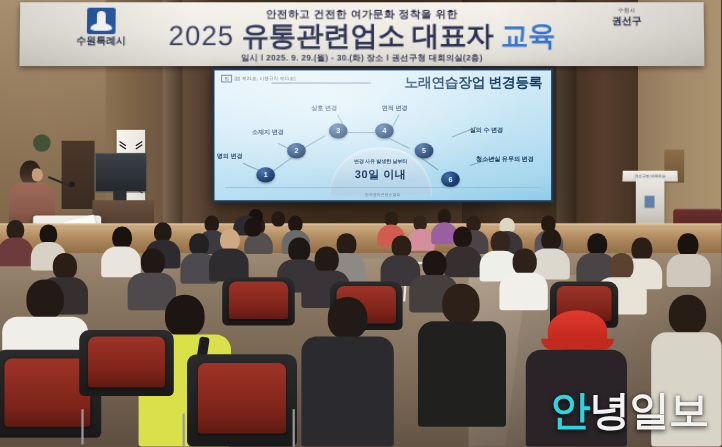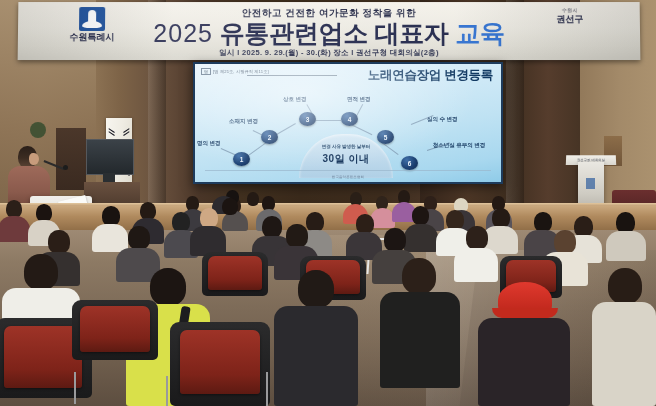--- a/index.html
+++ b/index.html
@@ -587,14 +587,17 @@
   <div class="chair-frame" style="left:170px;top:322px;width:100px;height:84px;"></div>
   <div class="chair" style="left:180px;top:330px;width:80px;height:64px;"></div>
 
   <div class="chair-frame" style="left:72px;top:300px;width:86px;height:60px;"></div>
   <div class="chair" style="left:80px;top:306px;width:70px;height:46px;"></div>
 
   <div class="chair-leg" style="left:74px;top:372px;height:32px;"></div>
   <div class="chair-leg" style="left:166px;top:376px;height:30px;"></div>
   <div class="chair-leg" style="left:266px;top:372px;height:34px;"></div>
 
+  <div class="watermark">
+    <span class="cy">안</span><span>녕일보</span>
+  </div>
 
 </div>
 
 </body></html>

